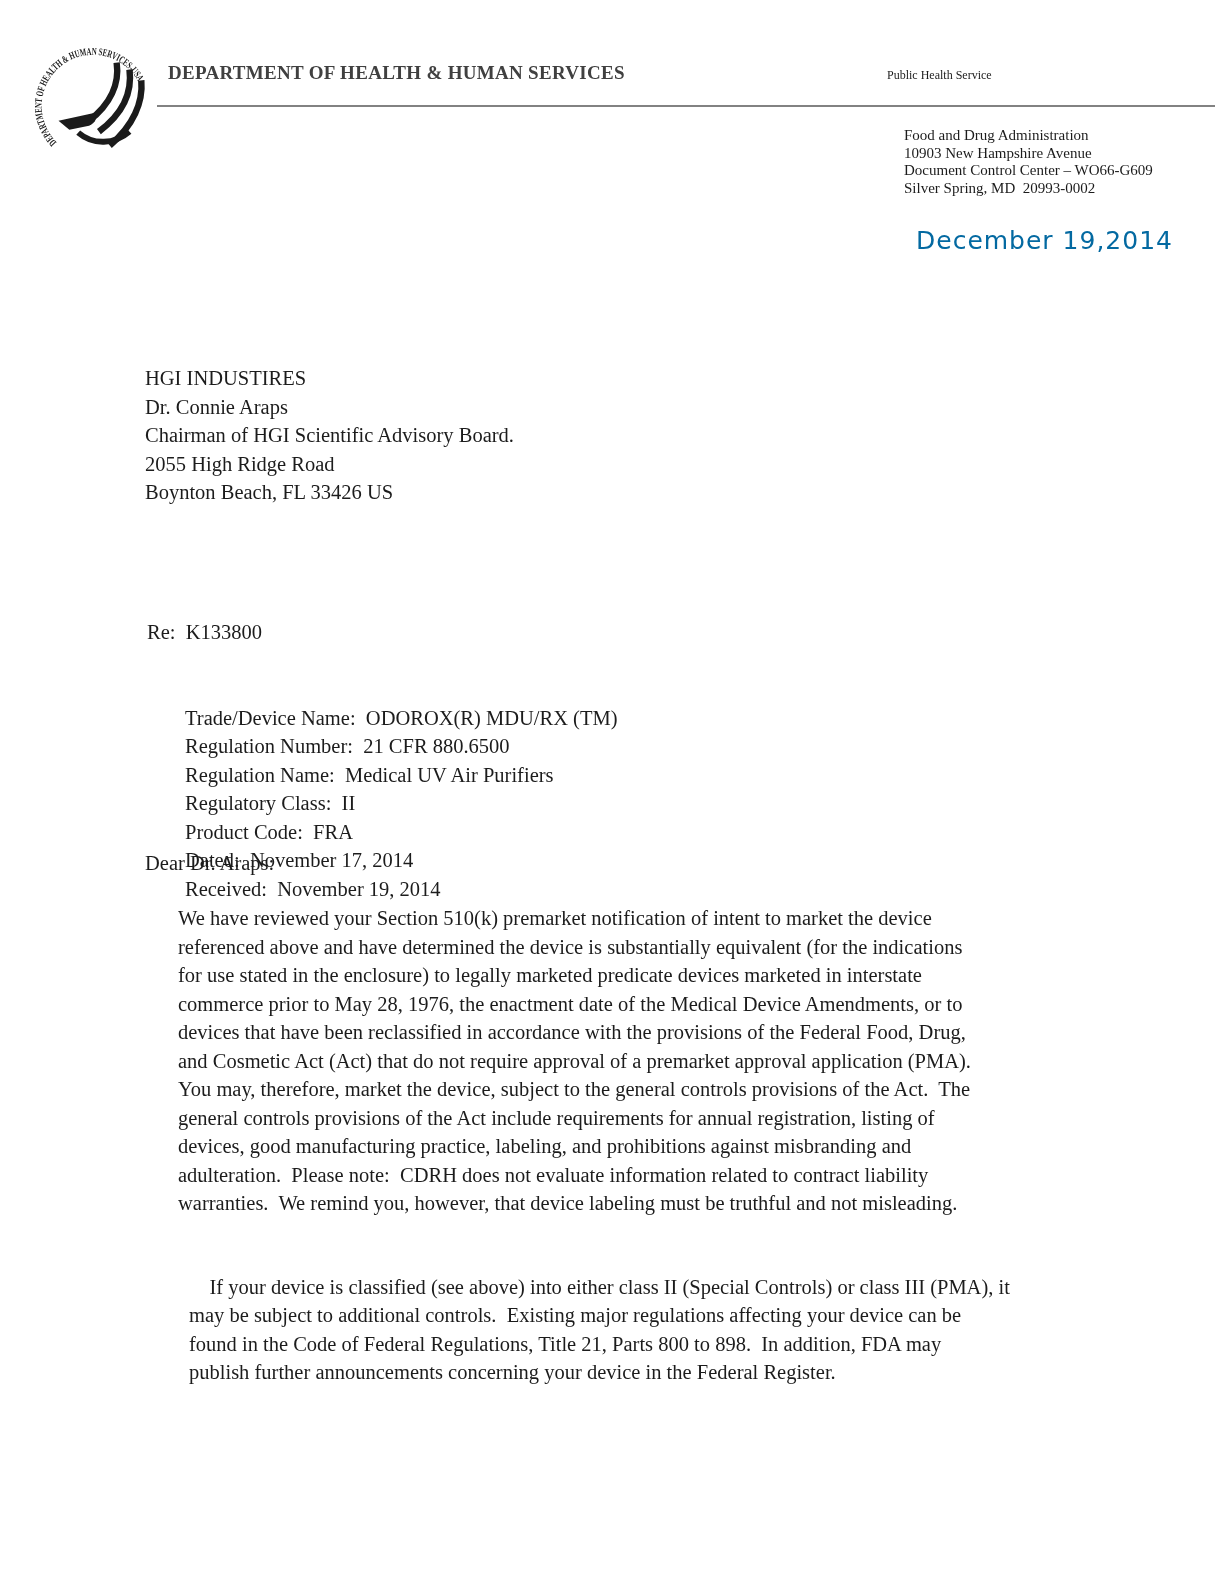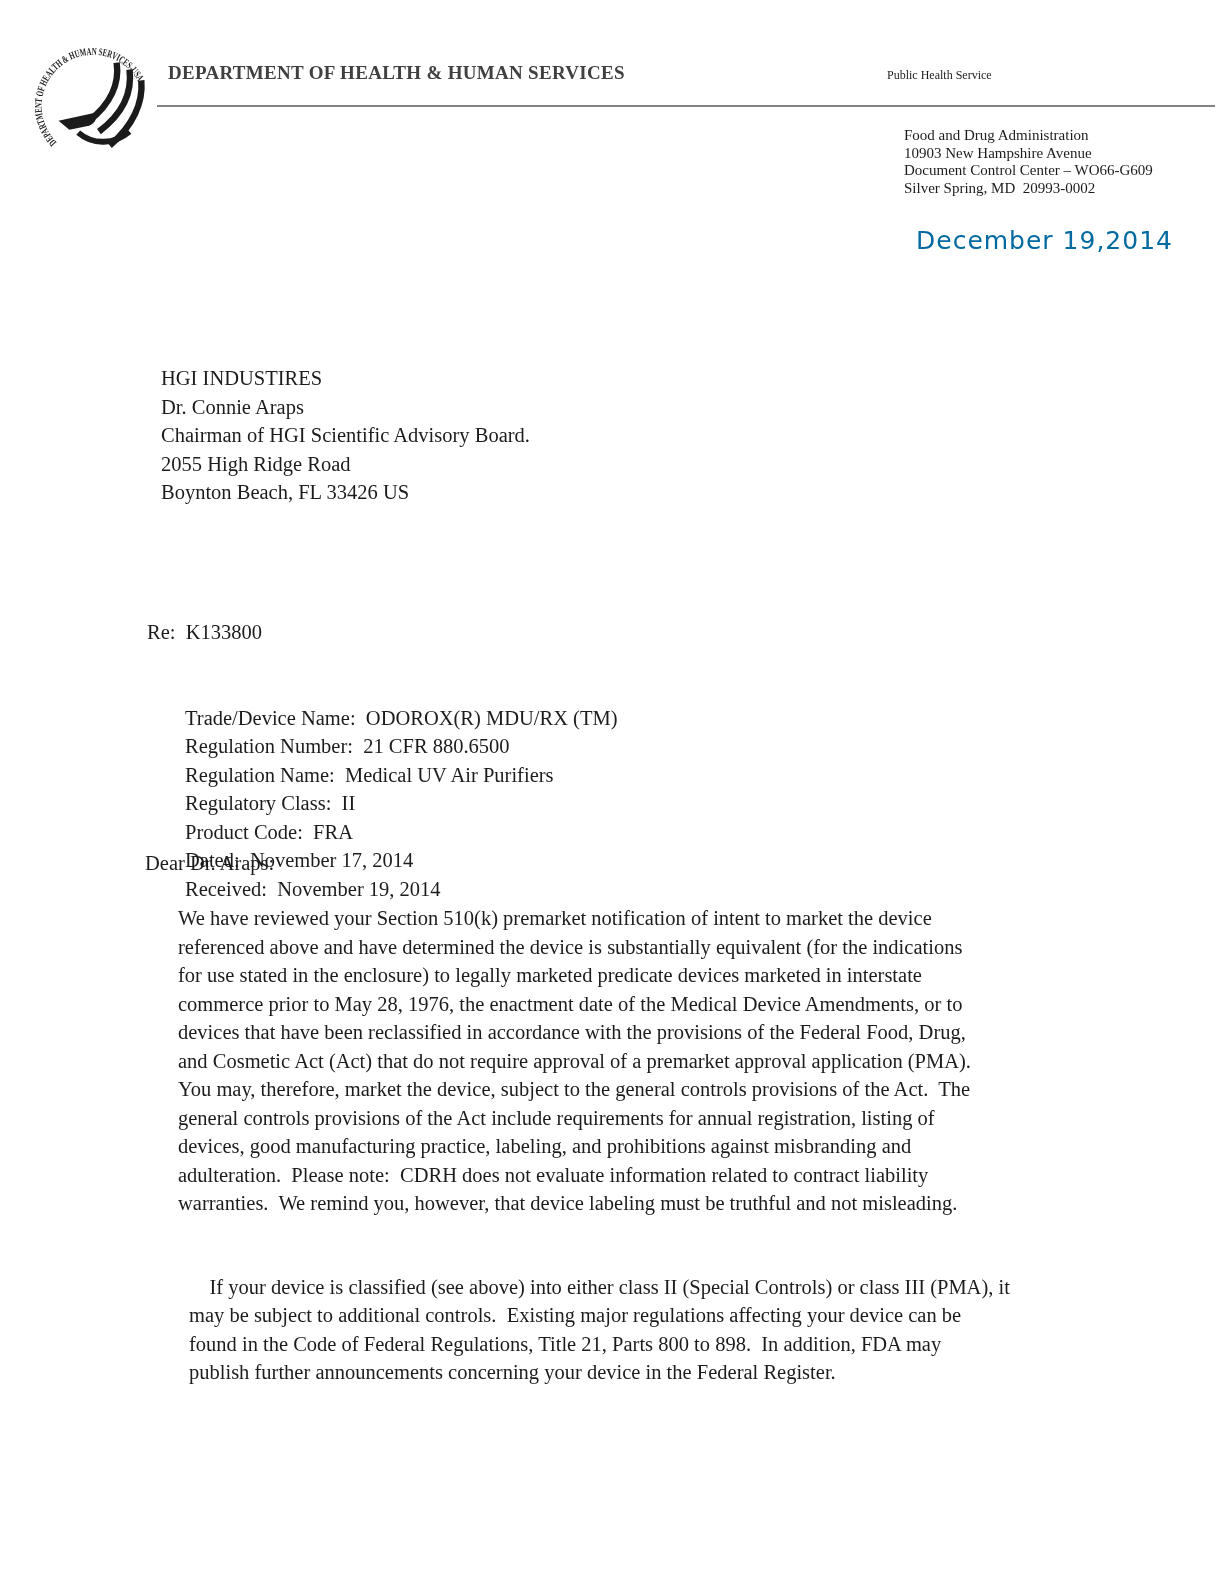--- a/index.html
+++ b/index.html
@@ -14,21 +14,21 @@
   .dept-title{left:168px;top:62px;font-size:19px;font-weight:bold;letter-spacing:.3px;color:#404040;}
   .phs{left:887px;top:68px;font-size:12px;}
   .rule{left:157px;top:105px;width:1058px;height:2px;background:#828282;}
   .agency{left:904px;top:127px;font-size:15px;line-height:17.6px;white-space:pre-wrap;}
   .date{
     left:888px;top:226px;font-family:"DejaVu Sans",sans-serif;
     font-size:25px;color:#0369a1;letter-spacing:1px;margin-left:28px;
   }
   
   .block{font-size:20.5px;line-height:28.5px;white-space:pre-wrap;}
-  .recipient{left:145px;top:364px;margin-left:16px;}
+  .recipient{left:145px;top:364px;}
   .re-block{left:147px;top:561px;}
   .re-details{margin-left:38px;}
   .salutation{left:145px;top:849px;text-align:right;}
   .para1{left:145px;top:904px;width:1060px;margin-left:33px;}
   .para2{left:145px;top:1244px;width:1060px;margin-left:44px;}
   .underline{}
 </style>
 </head>
 <body>
 

